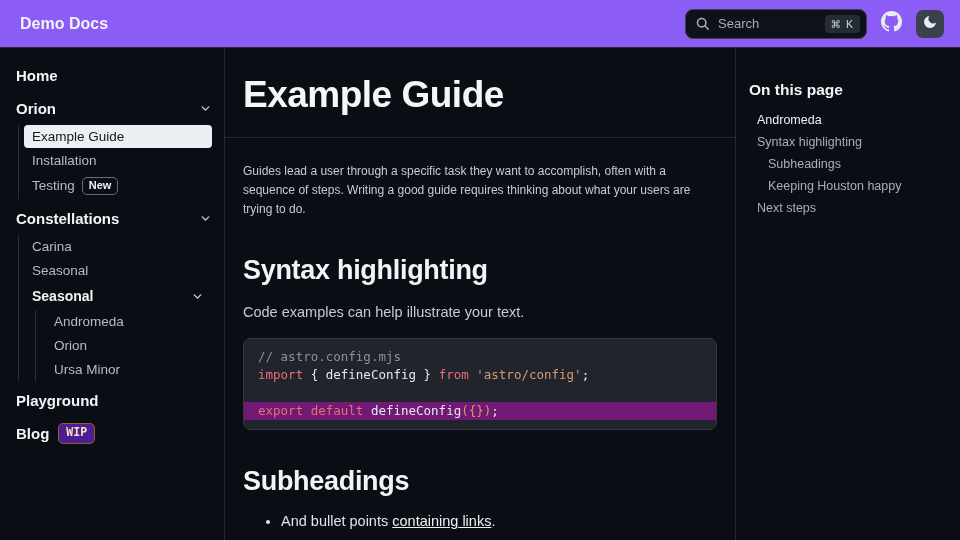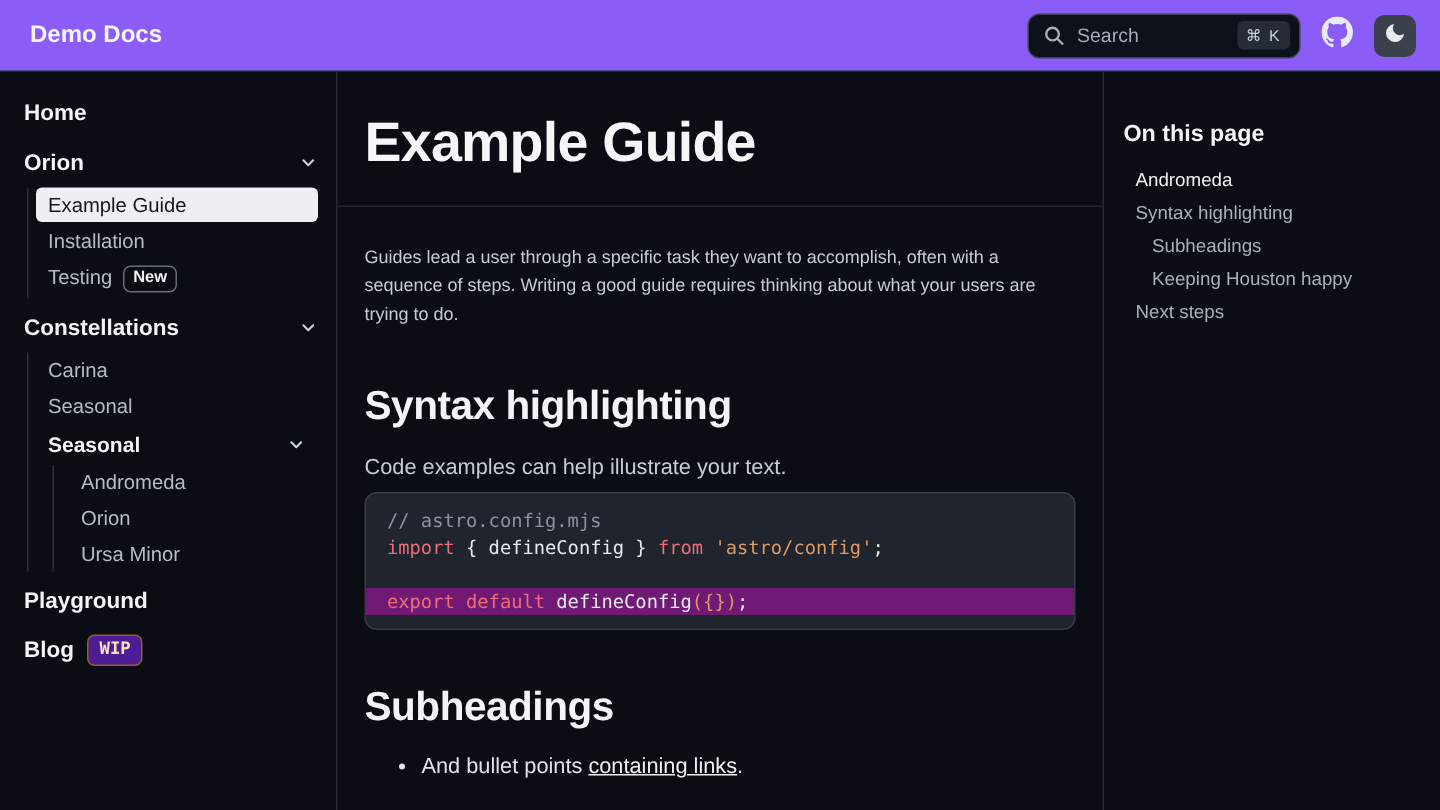--- a/index.html
+++ b/index.html
@@ -124,21 +124,21 @@
     margin-top: 36px;
     font-size: 27px; font-weight: 700; letter-spacing: -0.3px; color: #f2f4f7;
   }
   .section-body {
     margin-top: 15px;
     font-size: 14.5px; line-height: 1.6; color: #c6ccd4;
   }
 
   
   .code-block {
-    margin-top: 4px;
+    margin-top: 14px;
     background: #1f242d;
     border: 1px solid #353c47;
     border-radius: 8px;
     padding: 9px 0;
     font-family: "DejaVu Sans Mono", monospace;
     font-size: 12.5px; line-height: 18px;
     overflow: hidden;
   }
   .code-line { padding: 0 14px; white-space: pre; }
   .code-line.highlight { background: #701a75; }

